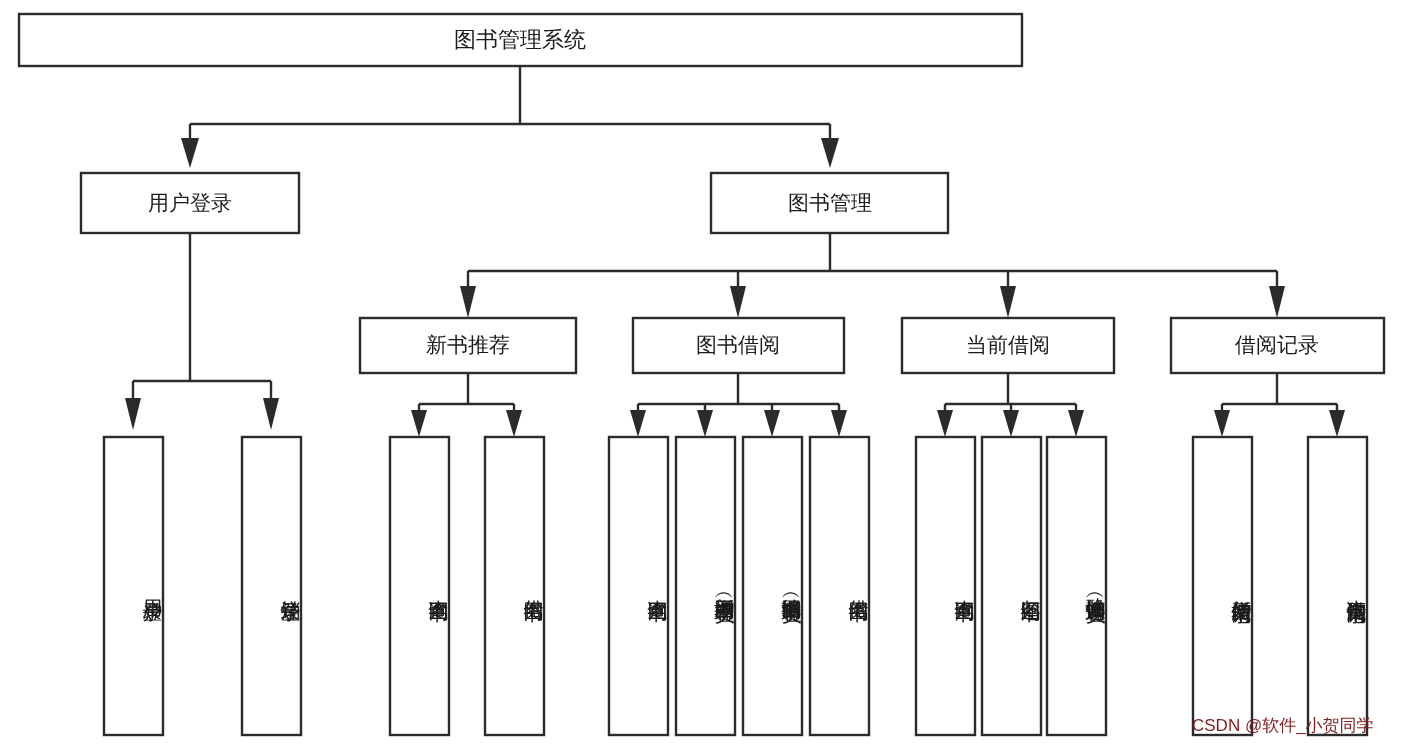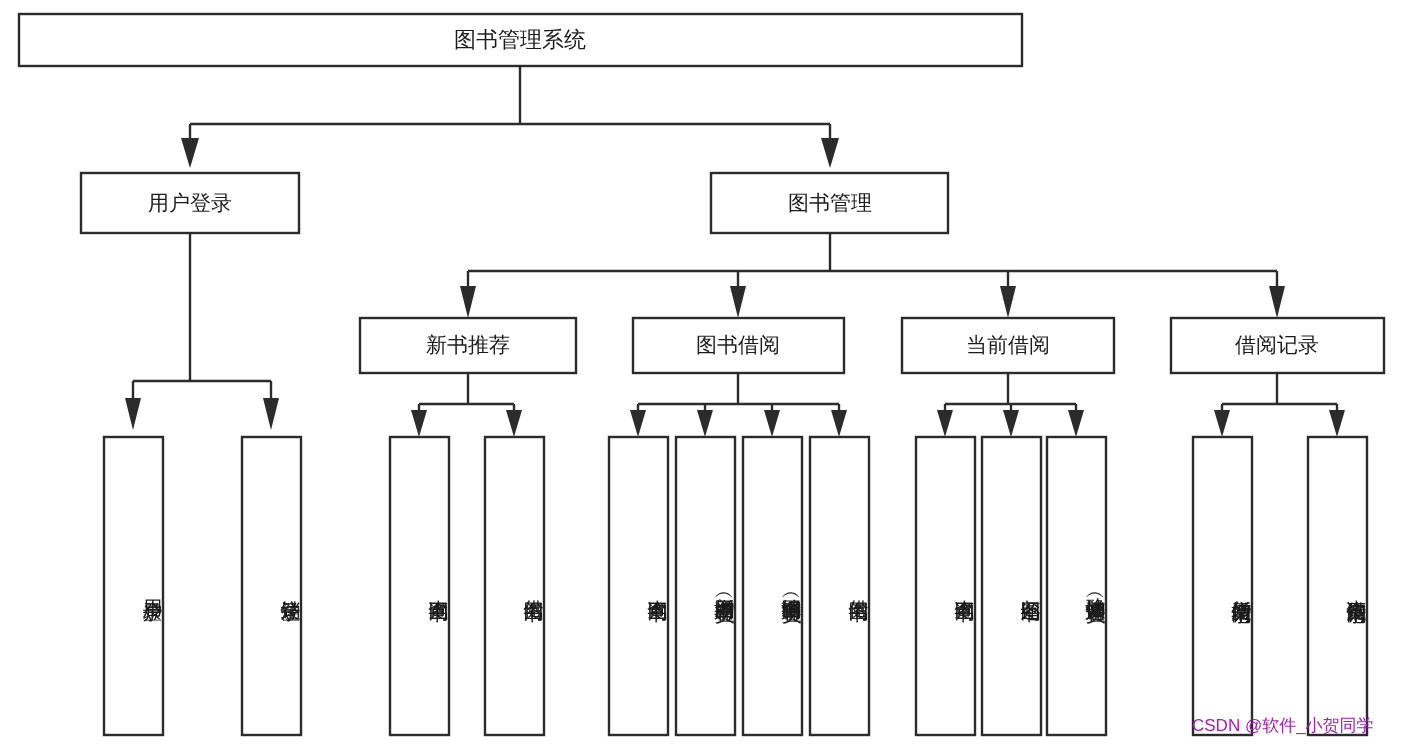--- a/index.html
+++ b/index.html
@@ -62,21 +62,21 @@
     color: #1b1b1b;
     letter-spacing: 1px;
     text-align: center;
     white-space: nowrap;
     user-select: none;
   }
   .watermark {
     position: absolute;
     font-family: "Liberation Sans", "DejaVu Sans", sans-serif;
     font-size: 17px;
-    color: #a21caf;
+    color: #7f1d1d;
     white-space: nowrap;
     user-select: none;
   }
 </style>
 </head>
 <body>
 
 <div id="diagram-root">
 
   <svg class="diagram-canvas" viewBox="0 0 1405 747" xmlns="http://www.w3.org/2000/svg">

